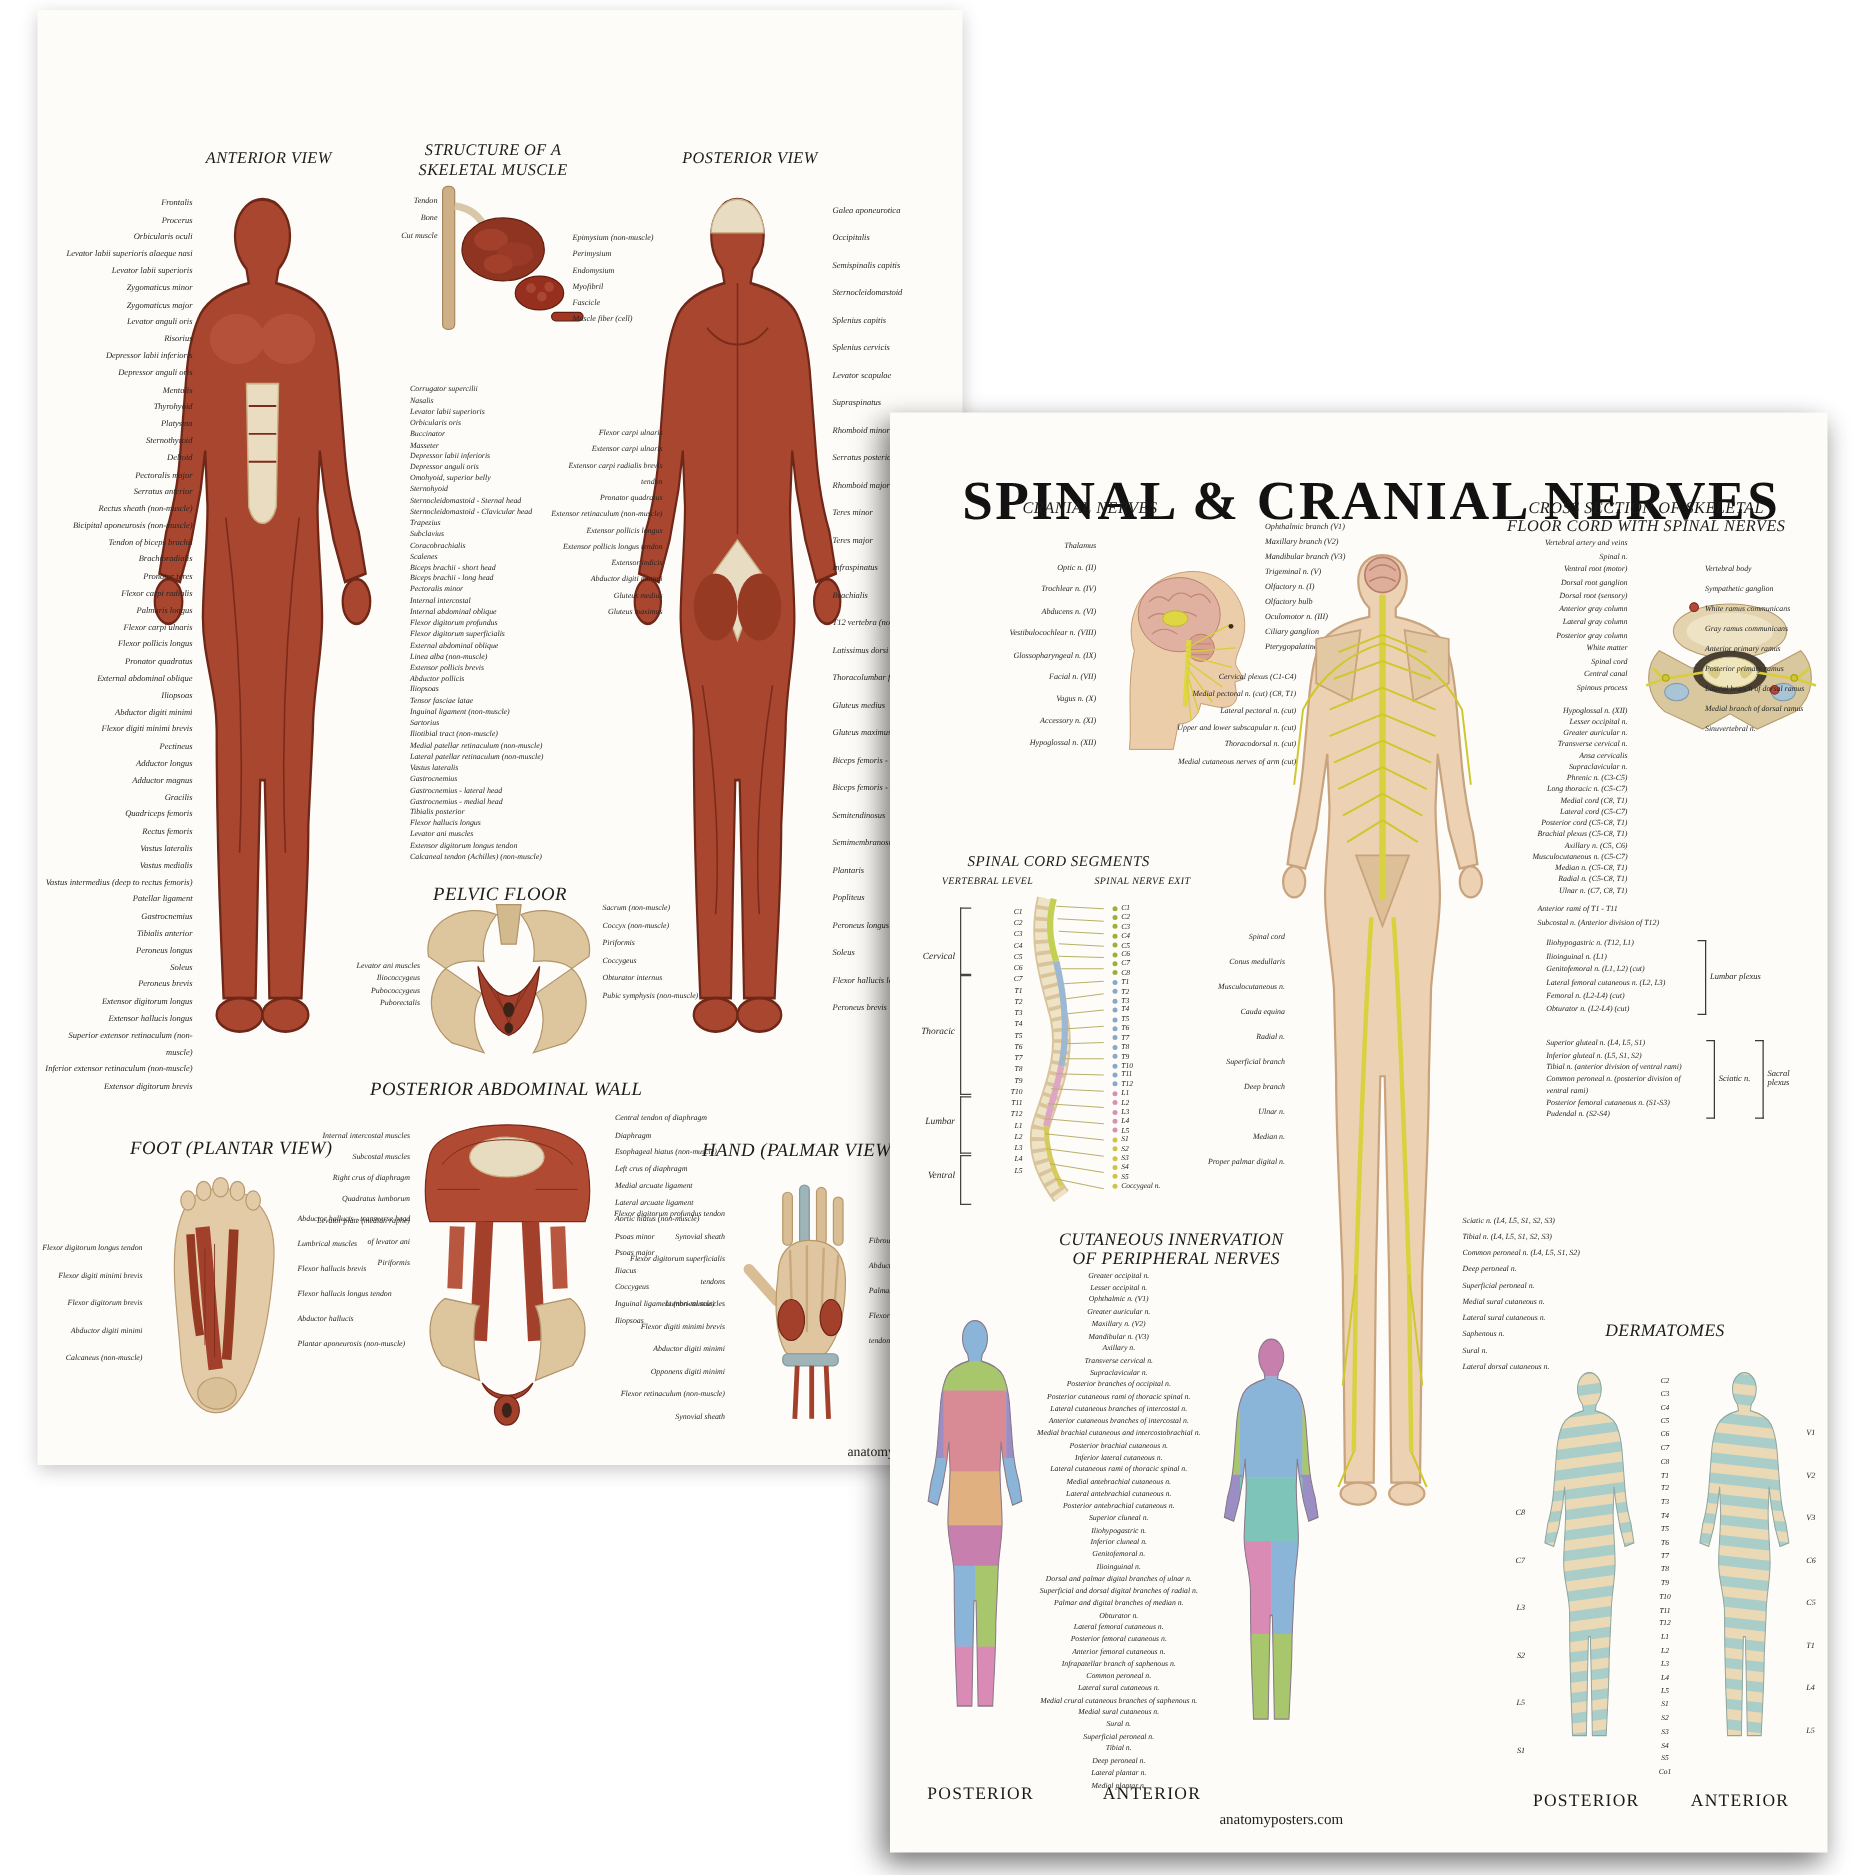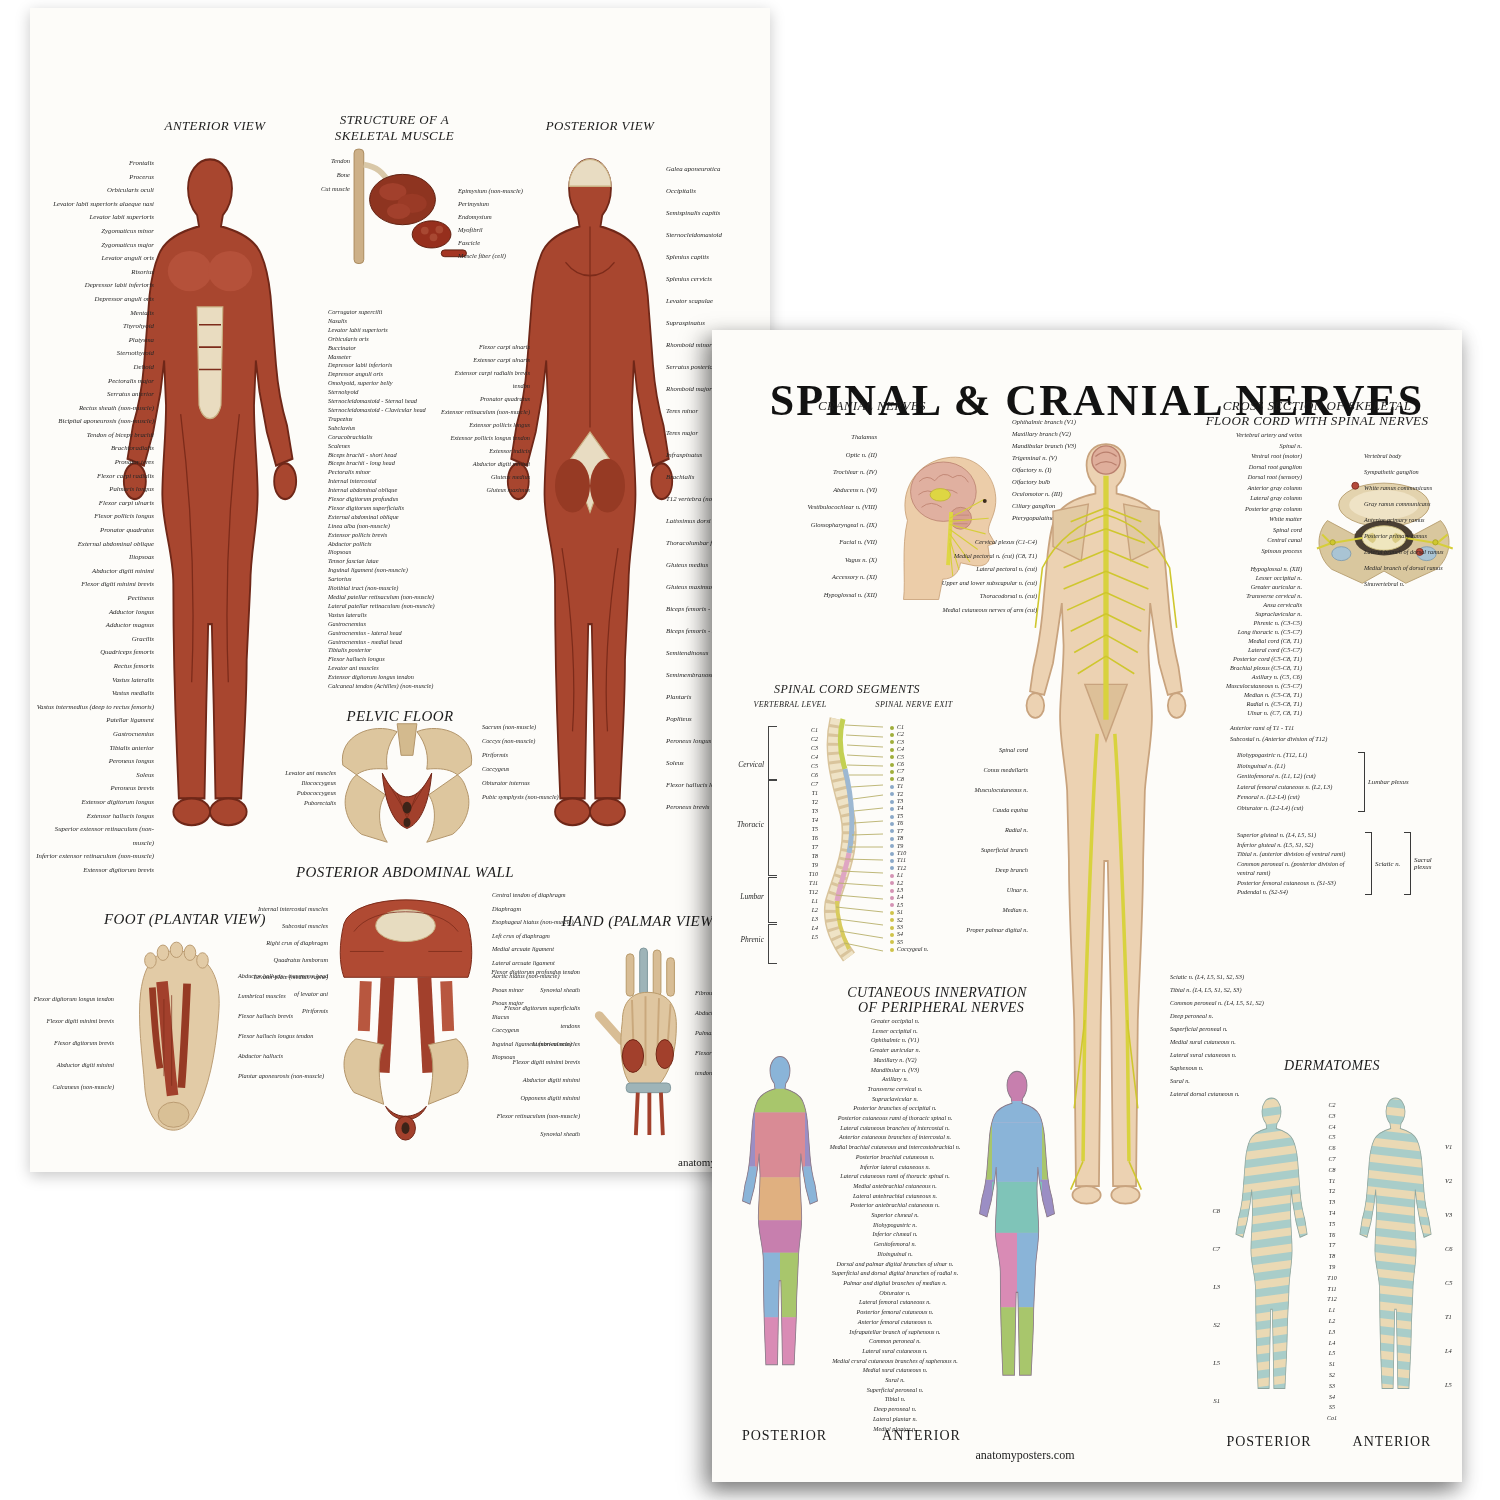--- a/index.html
+++ b/index.html
@@ -619,21 +619,21 @@
     <g stroke="#b8b06a" stroke-width=".9" fill="none">
       <path d="M108,12 L146,14 M109,22 L146,24 M110,32 L146,34 M110,42 L146,44 M110,52 L146,53 M112,62 L146,62 M114,74 L146,72 M116,86 L146,82 M117,98 L146,95 M117,110 L146,108 M115,122 L146,121 M112,134 L146,134 M108,146 L146,147 M104,158 L146,160 M101,170 L146,173 M99,182 L146,186 M99,194 L146,199 M100,206 L146,212 M103,218 L146,225 M107,230 L146,238"></path>
     </g>
   </svg>
   <div class="region-lab" style="left:0px;top:408px;width:52px;margin-top:22px;">Cervical</div>
   <div class="rbracket" style="left:56px;top:396px;height:52px;"></div>
   <div class="region-lab" style="left:0px;top:490px;width:52px;">Thoracic</div>
   <div class="rbracket" style="left:56px;top:450px;height:94px;"></div>
   <div class="region-lab" style="left:0px;top:562px;width:52px;">Lumbar</div>
   <div class="rbracket" style="left:56px;top:547px;height:44px;"></div>
-  <div class="region-lab" style="left:0px;top:605px;width:52px;">Phrenic</div>
+  <div class="region-lab" style="left:0px;top:605px;width:52px;">Ventral</div>
   <div class="rbracket" style="left:56px;top:594px;height:38px;"></div>
   <div class="lbl-col abs r" style="left:72px;top:396px;width:34px;font-size:6px;line-height:9px;z-index:3;">
       <span>C1</span>
       <span>C2</span>
       <span>C3</span>
       <span>C4</span>
       <span>C5</span>
       <span>C6</span>
       <span>C7</span>
       <span>T1</span>

